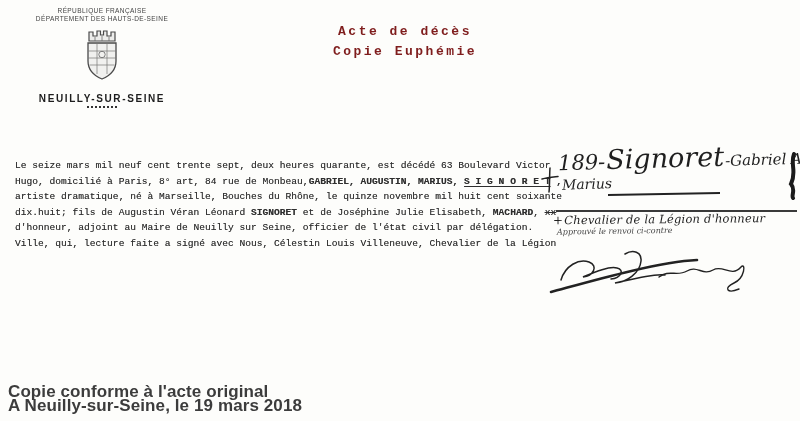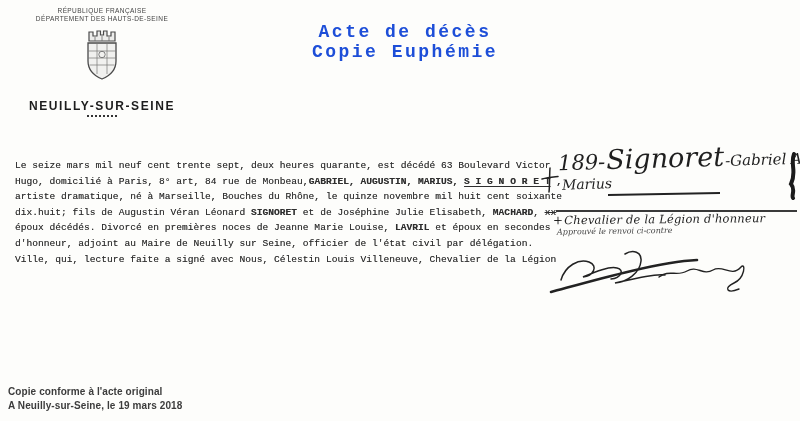--- a/index.html
+++ b/index.html
@@ -6,27 +6,27 @@
   .page{
     position:relative;width:800px;height:421px;overflow:hidden;
     background:#fdfdfb;
     border-right:1px solid #ddd;border-bottom:1px solid #ddd;
     font-family:"Liberation Sans", sans-serif;
   }
   
   .letterhead{position:absolute;left:12px;top:7px;width:180px;text-align:center;color:#3a3a3a;}
   .lh-small{font-size:6.5px;letter-spacing:.4px;line-height:8px;color:#444;}
   .crest{margin:4px auto 2px auto;display:block;}
-  .city{font-size:12px;font-weight:bold;letter-spacing:1.6px;color:#1d1d1d;margin-top:18px;}
+  .city{font-size:10px;font-weight:bold;letter-spacing:1.6px;color:#1d1d1d;margin-top:12px;}
   .city-rule{width:30px;margin:2px auto 0 auto;border-bottom:2px dotted #333;height:0;}
   
   .doc-title{
     position:absolute;left:270px;top:22px;width:270px;text-align:center;
     font-family:"Liberation Mono","DejaVu Sans Mono",monospace;
-    font-weight:bold;font-size:18px;letter-spacing:2.5px;line-height:20px;color:#1d4ed8;
+    font-weight:bold;font-size:13px;letter-spacing:2.5px;line-height:20px;color:#7f1d1d;
   }
   
   .act-body{
     position:absolute;left:15px;top:160px;width:548px;
     font-family:"Liberation Mono","DejaVu Sans Mono",monospace;
     font-size:9.6px;color:#2e2e2e;text-shadow:0 0 .4px rgba(40,40,40,.55);
   }
   .bline{height:15.6px;white-space:nowrap;}
   .seg-n{}
   .seg-b{font-weight:bold;}
@@ -47,21 +47,21 @@
   .honor-line{position:absolute;left:553px;top:212px;width:250px;font-size:11.5px;letter-spacing:.2px;transform:rotate(-.6deg);white-space:nowrap;}
   .honor-cross{font-style:normal;font-size:12px;margin-right:1px;}
   .approval-line{position:absolute;left:557px;top:226px;width:220px;font-size:8px;color:#454545;transform:rotate(-.8deg);white-space:nowrap;}
   .sig{position:absolute;left:545px;top:234px;}
   .plus-mark{position:absolute;left:540px;top:165px;}
   .edge-mark{position:absolute;left:787px;top:152px;}
   
   .footer{
     position:absolute;left:8px;top:385px;
     font-family:"Liberation Sans", sans-serif;font-weight:bold;
-    font-size:10px;line-height:14px;color:#3c3c3c;letter-spacing:.1px;
+    font-size:17px;line-height:14px;color:#3c3c3c;letter-spacing:.1px;
   }
 </style>
 </head>
 <body>
 
 <div class="page">
 
   <div class="letterhead">
     <div class="lh-small">RÉPUBLIQUE FRANÇAISE</div>
     <div class="lh-small">DÉPARTEMENT DES HAUTS-DE-SEINE</div>
@@ -87,21 +87,20 @@
   <div class="doc-title">
     <div>Acte de décès</div>
     <div>Copie Euphémie</div>
   </div>
 
   <div class="act-body">
       <div class="bline"><span class="seg-n">Le seize mars mil neuf cent trente sept, deux heures quarante, est décédé 63 Boulevard Victor</span></div>
       <div class="bline"><span class="seg-n">Hugo, domicilié à Paris, 8° art, 84 rue de Monbeau,</span><span class="seg-b">GABRIEL, AUGUSTIN, MARIUS,</span><span class="seg-n"> </span><span class="seg-bu">S I G N O R E T</span><span class="seg-b"> ,</span></div>
       <div class="bline"><span class="seg-n">artiste dramatique, né à Marseille, Bouches du Rhône, le quinze novembre mil huit cent soixante</span></div>
       <div class="bline"><span class="seg-n">dix.huit; fils de Augustin Véran Léonard </span><span class="seg-b">SIGNORET</span><span class="seg-n"> et de Joséphine Julie Elisabeth, </span><span class="seg-b">MACHARD</span><span class="seg-n">, </span><span class="seg-x">xx</span></div>
-      <div class="bline"><span class="seg-n">époux décédés. Divorcé en premières noces de Jeanne Marie Louise, </span><span class="seg-b">LAVRIL</span><span class="seg-n"> et époux en secondes</span></div>
       <div class="bline"><span class="seg-n">d'honneur, adjoint au Maire de Neuilly sur Seine, officier de l'état civil par délégation.</span></div>
       <div class="bline"><span class="seg-n">Ville, qui, lecture faite a signé avec Nous, Célestin Louis Villeneuve, Chevalier de la Légion</span></div>
     </div>
 
   <svg class="plus-mark" width="20" height="30" viewBox="0 0 20 30">
     <path d="M10 3 C9.4 10 9.8 20 9 27" fill="none" stroke="#222" stroke-width="1.5" stroke-linecap="round"></path>
     <path d="M2 14 C8 12.5 14 12 18 11.5" fill="none" stroke="#222" stroke-width="1.5" stroke-linecap="round"></path>
   </svg>
 
   <div class="margin-entry hand">

